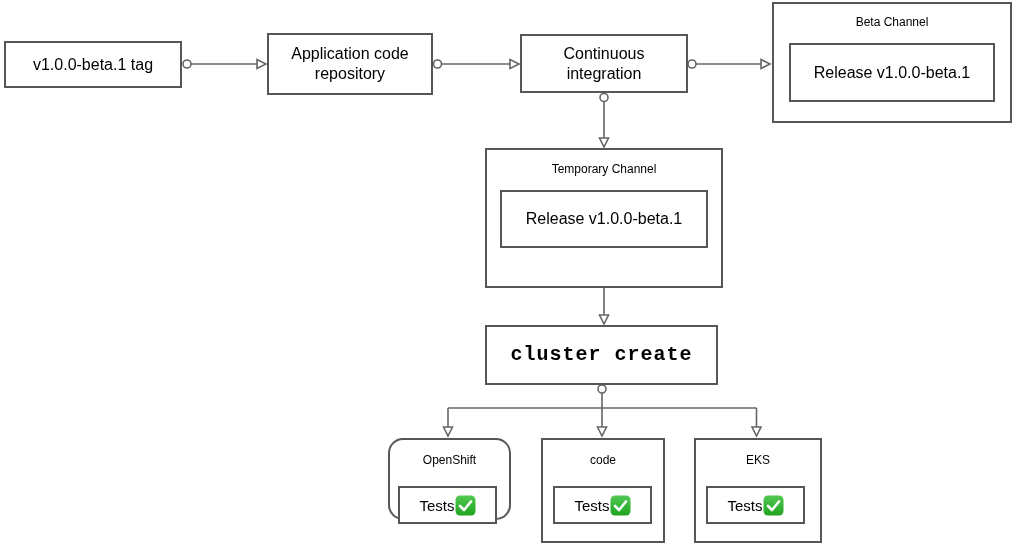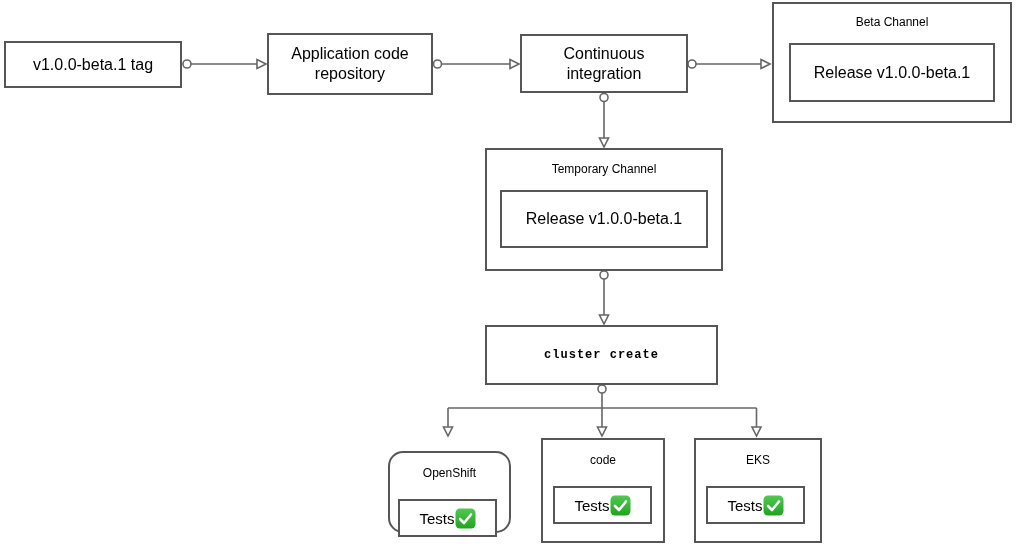--- a/index.html
+++ b/index.html
@@ -125,32 +125,32 @@
 integration</span>
   </div>
 
   <div class="node" style="left:772px; top:2px; width:240px; height:121px;">
     <div class="group-title" style="top:11px;">Beta Channel</div>
     <div class="node simple" style="left:15px; top:39px; width:206px; height:59px;">
       <span>Release v1.0.0-beta.1</span>
     </div>
   </div>
 
-  <div class="node" style="left:485px; top:148px; width:238px; height:123px;">
+  <div class="node" style="left:485px; top:148px; width:238px; height:140px;">
     <div class="group-title" style="top:12px;">Temporary Channel</div>
     <div class="node simple" style="left:13px; top:40px; width:208px; height:58px;">
       <span>Release v1.0.0-beta.1</span>
     </div>
   </div>
 
-  <div class="node simple mono" style="left:485px; top:325px; width:233px; height:60px; font-size:12px;">
+  <div class="node simple mono" style="left:485px; top:325px; width:233px; height:60px; font-size:20px;">
     <span>cluster create</span>
   </div>
 
-  <div class="node" style="left:388px; top:451px; width:123px; height:82px;border-radius:15px;">
+  <div class="node" style="left:388px; top:438px; width:123px; height:82px;border-radius:15px;">
     <div class="group-title" style="top:13px;">OpenShift</div>
     <div class="tests-box" style="left:8px; top:46px; width:99px; height:38px;">
       <span>Tests</span>
       <span class="check-icon">
         <svg width="21" height="21" viewBox="0 0 21 21">
           <rect x="0.5" y="0.5" width="20" height="20" rx="4.5" fill="url(#chk)"></rect>
           <path d="M5 11 L9 15 L16 6.5" stroke="#ffffff" stroke-width="2.6" fill="none" stroke-linecap="round" stroke-linejoin="round"></path>
         </svg>
       </span>
     </div>

